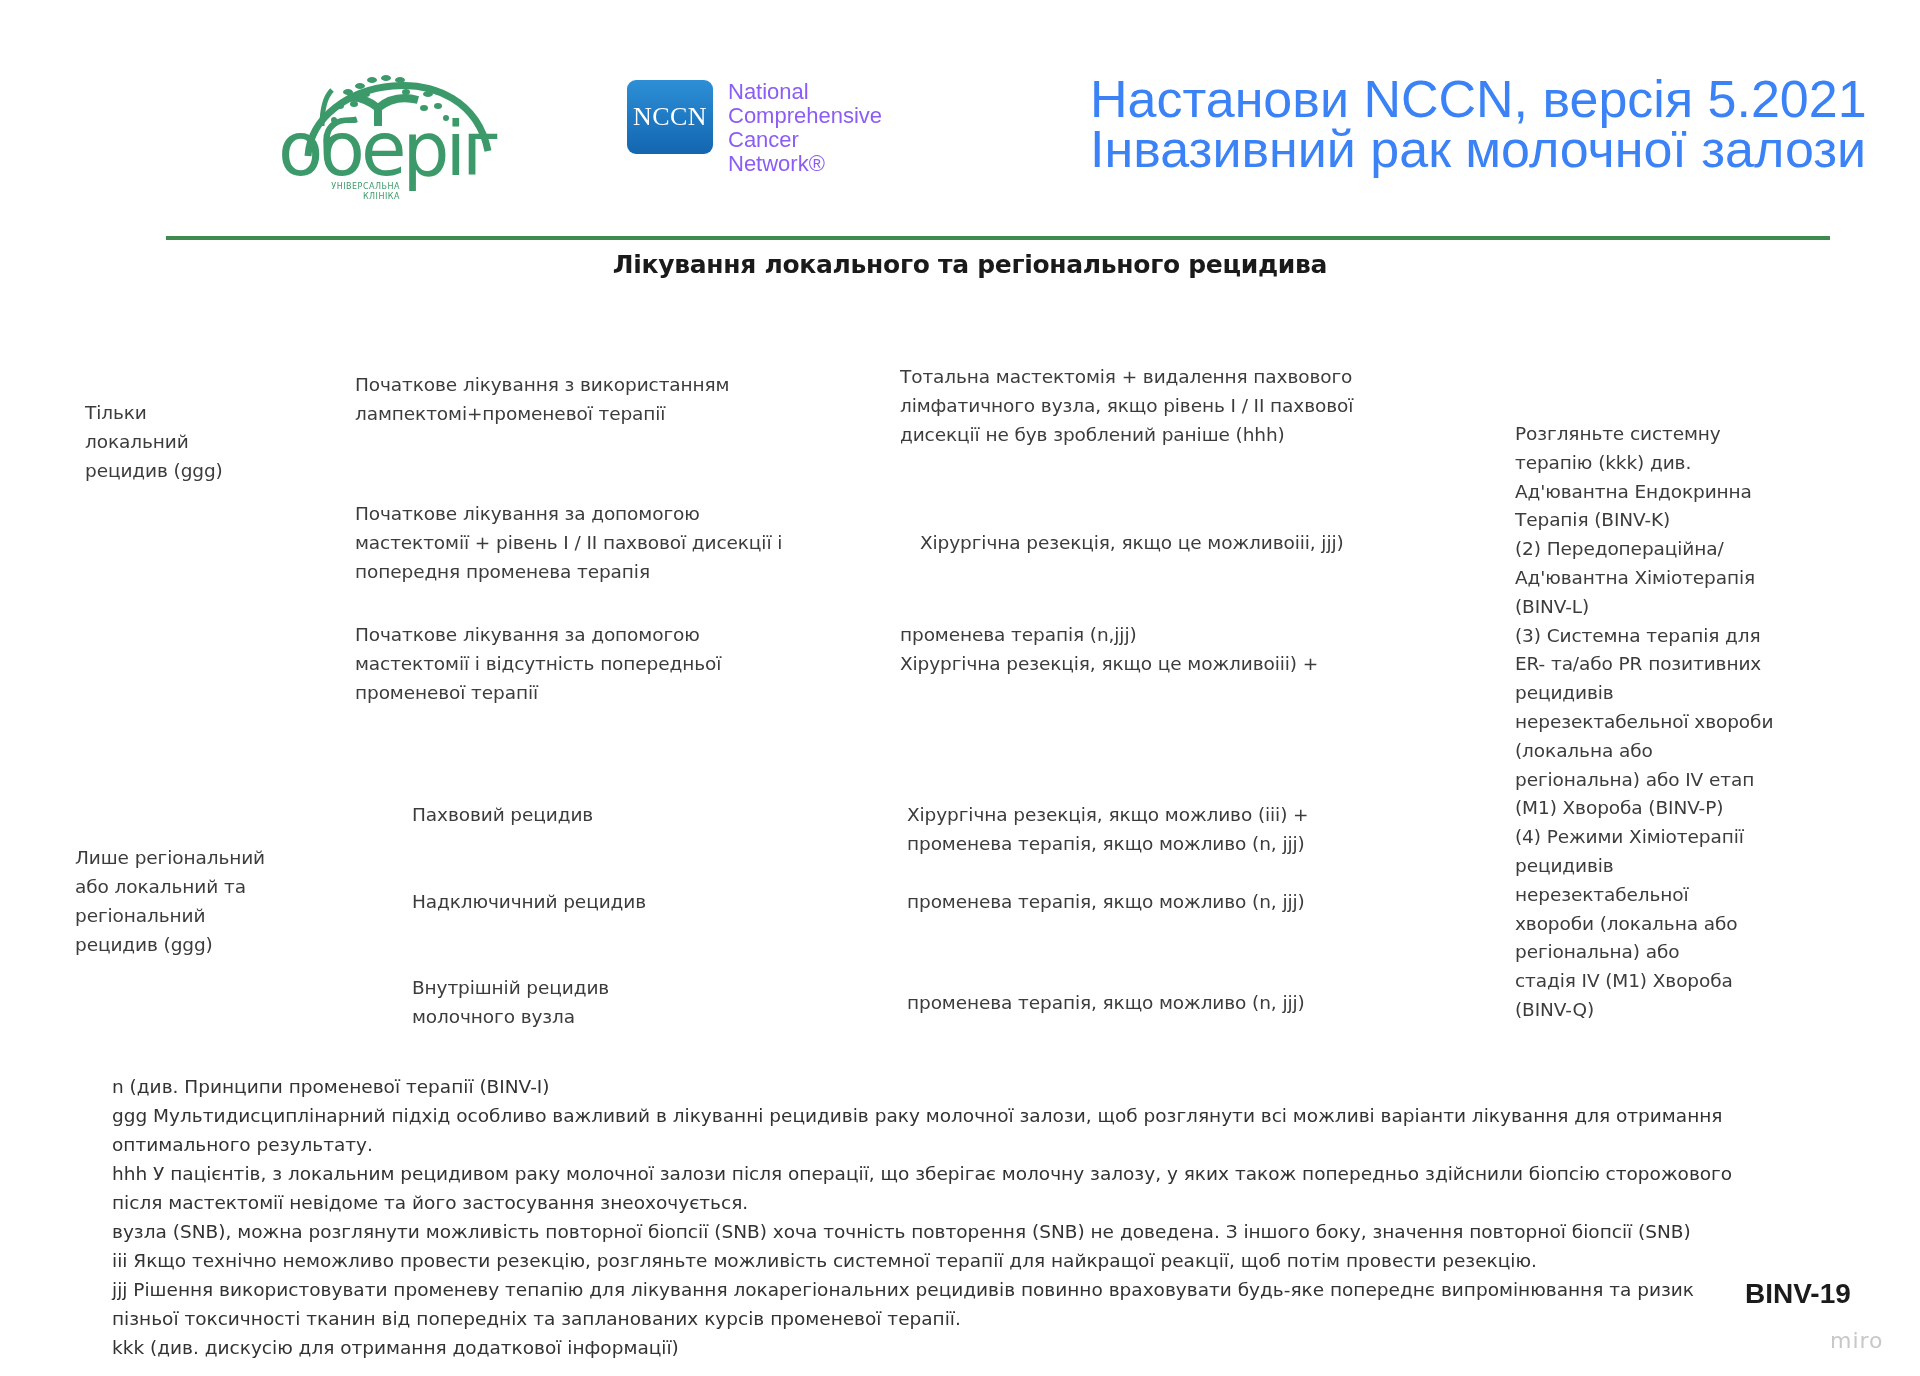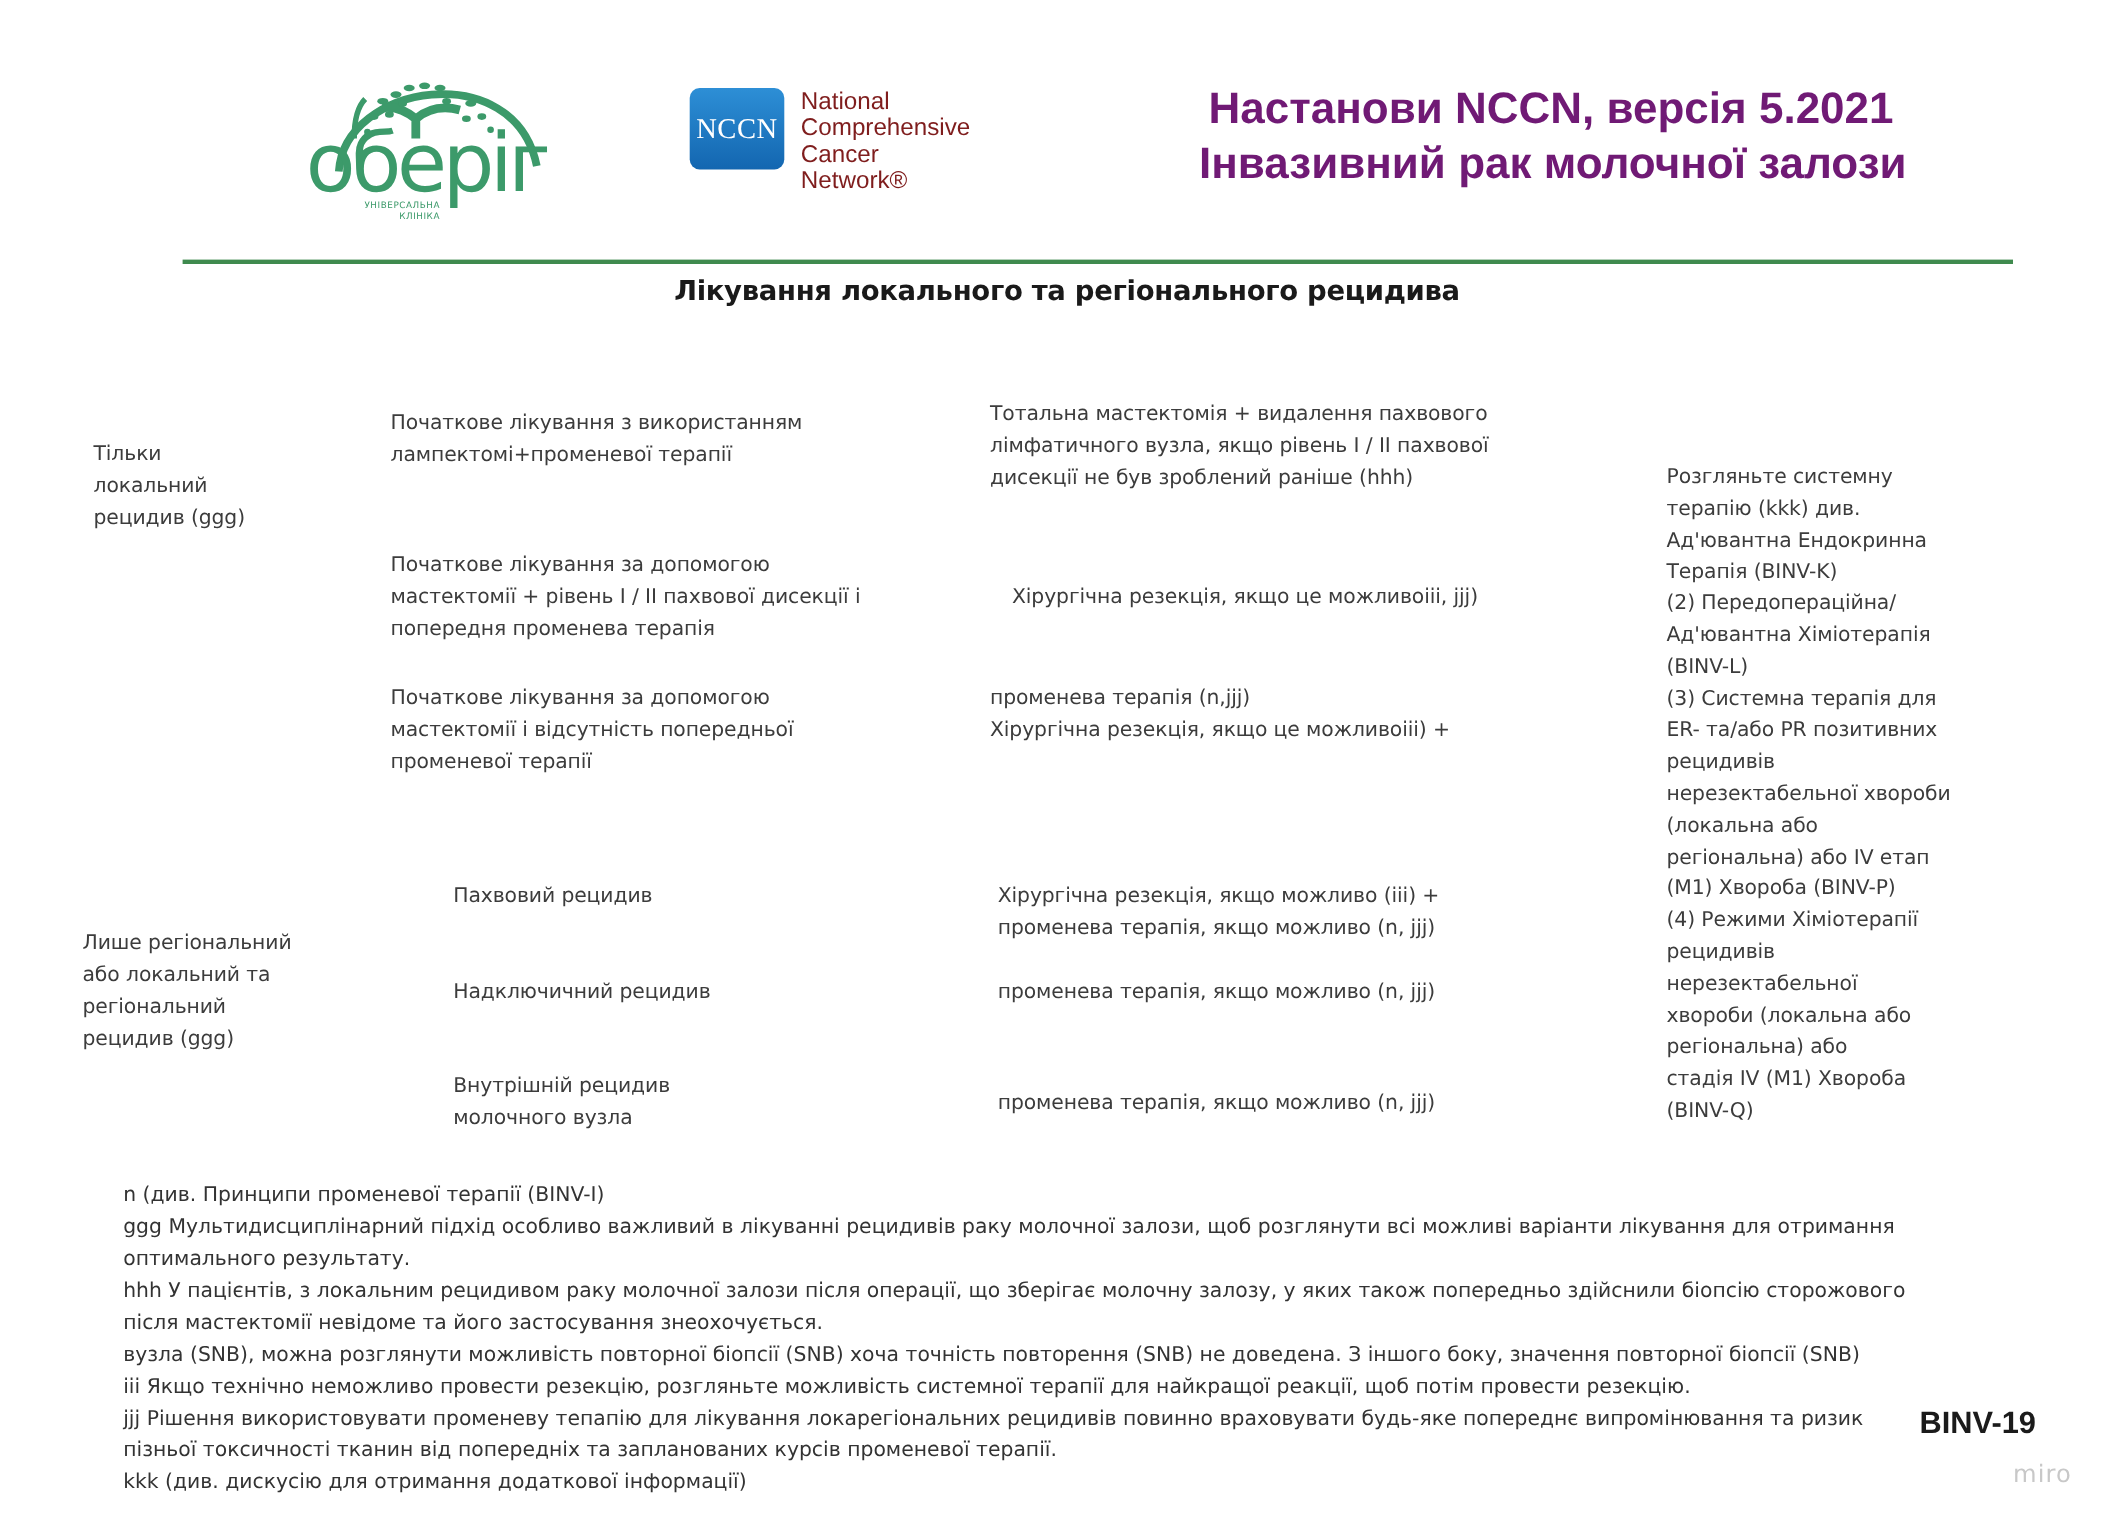--- a/index.html
+++ b/index.html
@@ -1,28 +1,28 @@
 <!DOCTYPE html>
 <html><head>
 <meta charset="utf-8">
 <style>
   html, body { margin:0; padding:0; background:#ffffff; }
   body { width:1920px; height:1376px; position:relative; overflow:hidden;
          font-family:"DejaVu Sans", "Liberation Sans", sans-serif; color:#3a3a3a; }
   .abs { position:absolute; }
   .txt { font-size:18.5px; line-height:29px; color:#3c3c3c; letter-spacing:-0.1px; }
-  .title-green { font-family:"Liberation Sans", sans-serif; font-weight:bold; color:#701a75;
-                 font-size:40px; line-height:50px; letter-spacing:0px; }
+  .title-green { font-family:"Liberation Sans", sans-serif; font-weight:normal; color:#3b82f6;
+                 font-size:52px; line-height:50px; letter-spacing:0px; }
   .section-title { font-family:"DejaVu Sans", sans-serif; font-weight:bold; font-size:25px;
                    color:#1a1a1a; letter-spacing:-0.3px; }
   .divider { background:#3f8a4e; height:4px; }
   .nccn-box { background:linear-gradient(180deg,#2d8fd6 0%,#1366b0 100%); border-radius:9px;
               color:#fff; font-family:"Liberation Serif", serif; font-size:26px;
               display:flex; align-items:center; justify-content:center; letter-spacing:0.5px; }
-  .nccn-text { font-family:"Liberation Sans", sans-serif; font-size:22px; line-height:24px; color:#7f1d1d; }
+  .nccn-text { font-family:"Liberation Sans", sans-serif; font-size:22px; line-height:24px; color:#8b5cf6; }
   .oberig-word { font-family:"DejaVu Sans", sans-serif; color:#3c9a6a; font-size:74px; line-height:74px;
                  letter-spacing:-4px; font-weight:normal; }
   .oberig-sub { font-family:"DejaVu Sans", sans-serif; color:#3c9a6a; font-size:8px; line-height:10px;
                 letter-spacing:0.5px; text-align:right; }
   .fn { font-size:18.5px; line-height:29px; color:#333; }
   .page-code { font-family:"Liberation Sans", sans-serif; font-weight:bold; font-size:28px; color:#1b1b1b; }
   .miro { font-family:"DejaVu Sans", sans-serif; font-size:22px; color:#c8c8c8; letter-spacing:1px;margin-top:12px; }
   .line { display:block; white-space:nowrap; }
 </style>
 </head>

